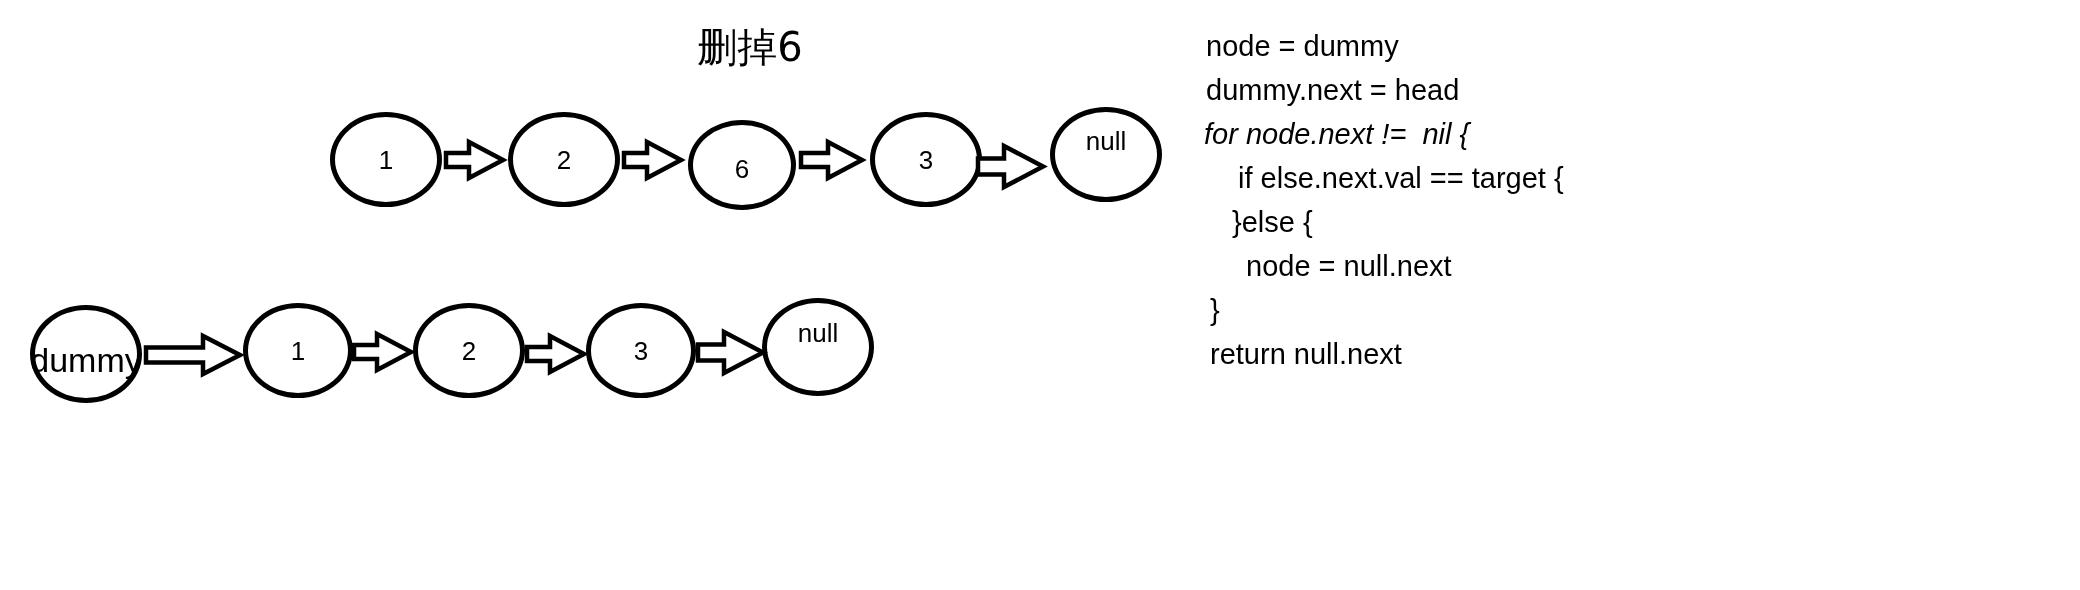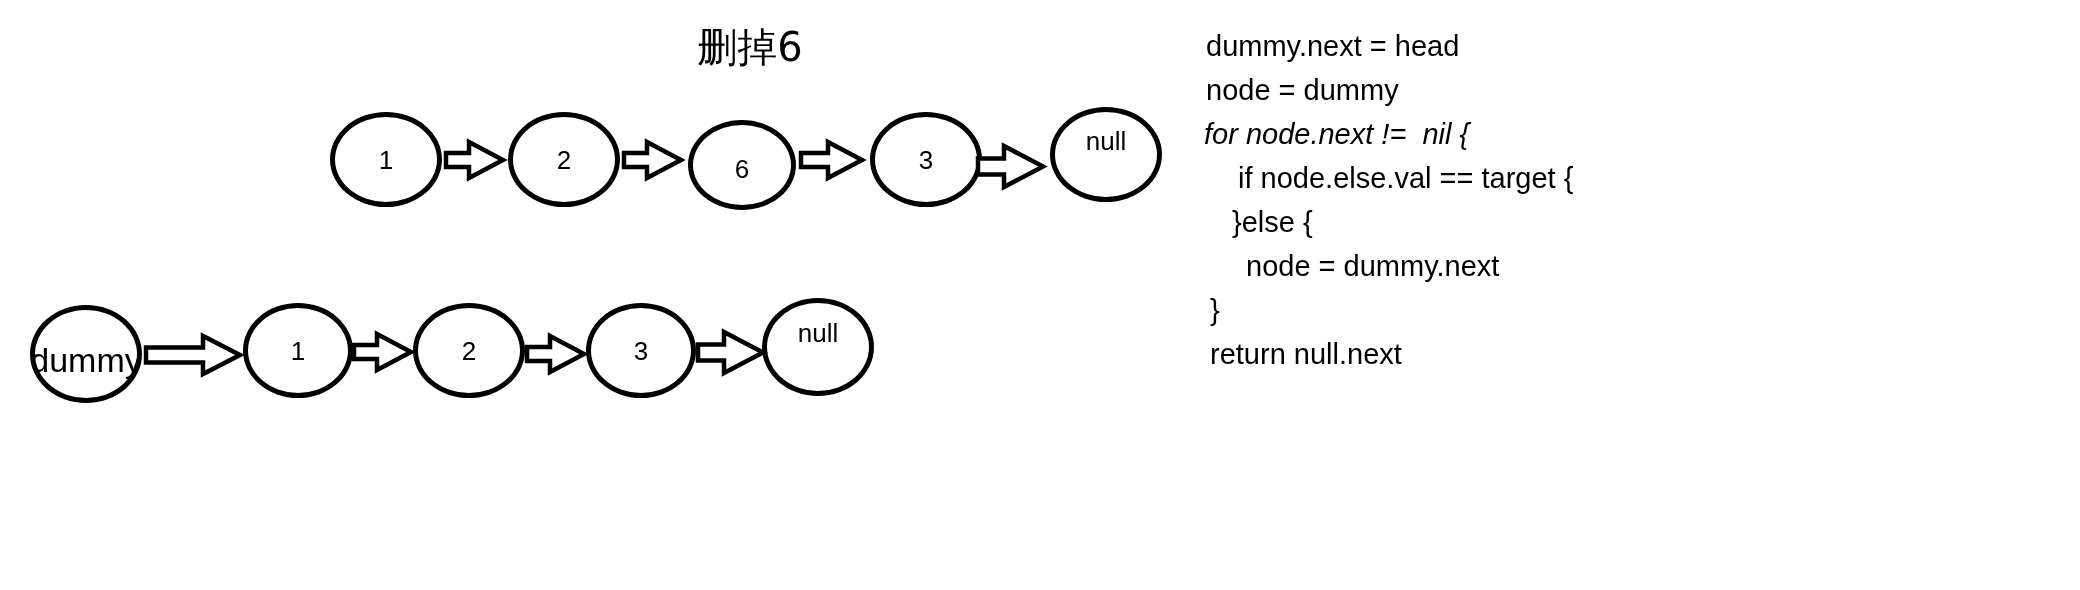--- a/index.html
+++ b/index.html
@@ -143,23 +143,23 @@
         </svg>
       </div>
       <div class="arrow" style="left: 697px; top: 330px;">
         <svg width="68" height="45">
           <polygon points="1.0,14.5 27.0,14.5 27.0,2.0 66.0,22.5 27.0,43.0 27.0,30.5 1.0,30.5" fill="#ffffff" stroke="#000000" stroke-width="4.5" stroke-linejoin="miter"></polygon>
         </svg>
       </div>
     </div>
 
   <div id="code">
+      <div class="code-line" style="padding-left: 10px;">node = dummy</div>
       <div class="code-line" style="padding-left: 10px;">dummy.next = head</div>
-      <div class="code-line" style="padding-left: 10px;">node = dummy</div>
       <div class="code-line" style="padding-left: 8px; font-style: italic;">for node.next !=  nil {</div>
-      <div class="code-line" style="padding-left: 42px;">if node.else.val == target {</div>
+      <div class="code-line" style="padding-left: 42px;">if else.next.val == target {</div>
       <div class="code-line" style="padding-left: 36px;">}else {</div>
-      <div class="code-line" style="padding-left: 50px;">node = dummy.next</div>
+      <div class="code-line" style="padding-left: 50px;">node = null.next</div>
       <div class="code-line" style="padding-left: 14px;">}</div>
       <div class="code-line" style="padding-left: 14px;">return null.next</div>
     </div>
 
 </div>
 
 </body></html>

